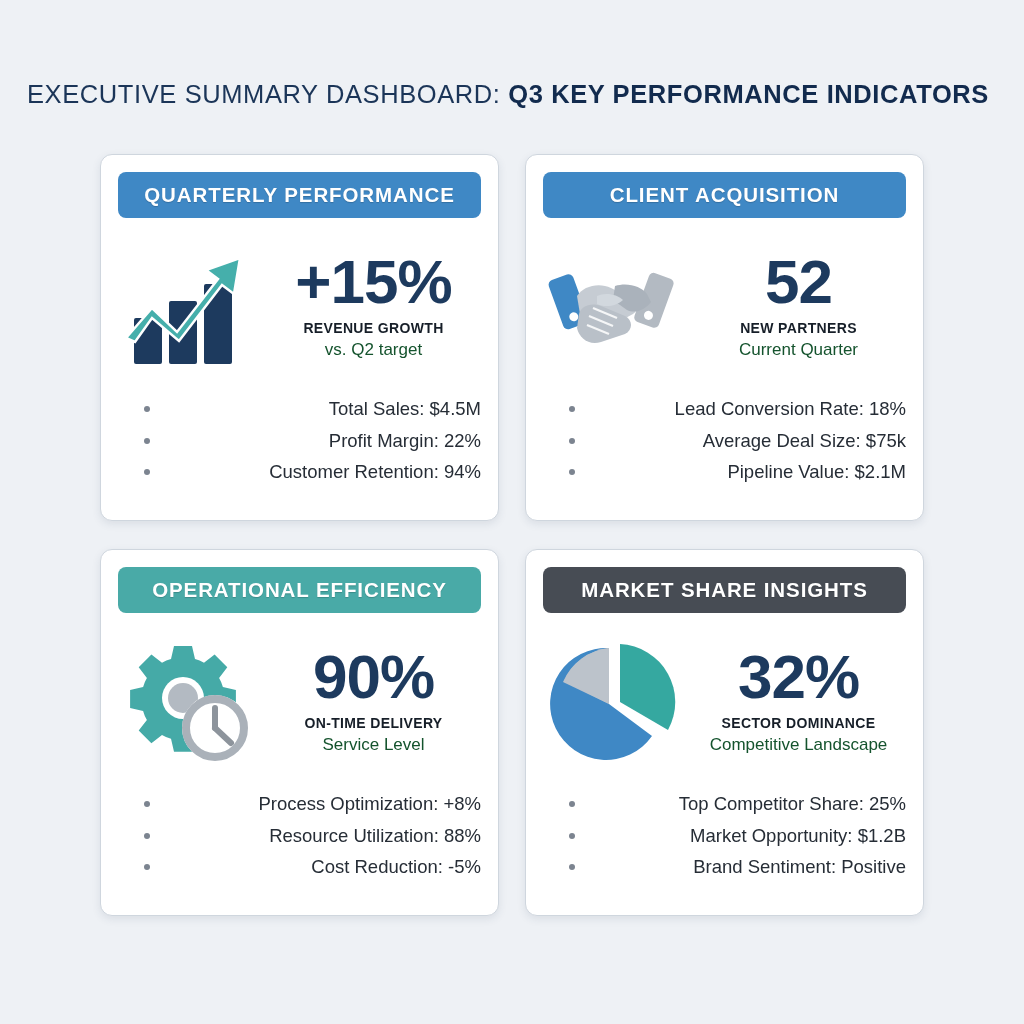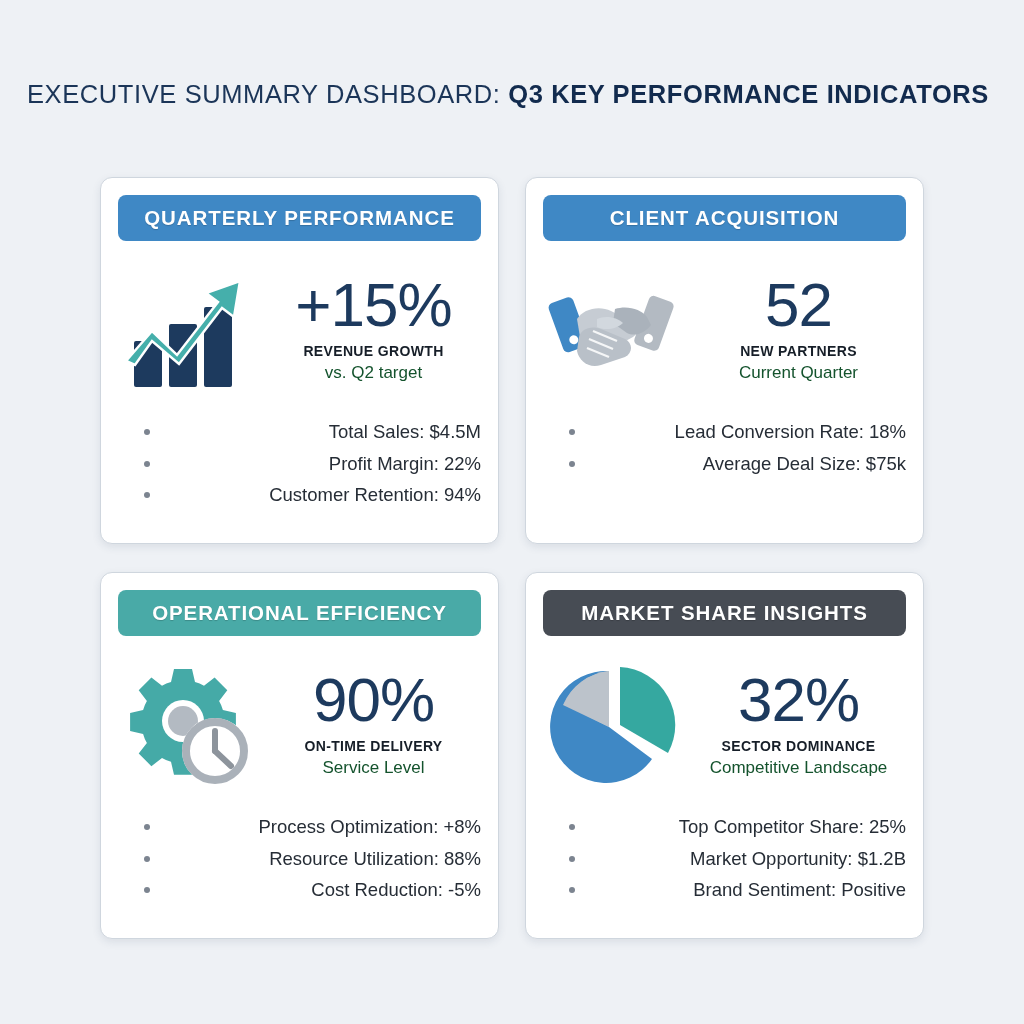--- a/index.html
+++ b/index.html
@@ -30,21 +30,21 @@
     color: #1b3558;
     white-space: nowrap;
   }
   .page-title .light { font-weight: 400; }
   .page-title .bold  { font-weight: 700; color: #122b4e; }
 
   
   .grid {
     position: absolute;
     left: 100px;
-    top: 177px;
+    top: 154px;
     width: 824px;
     display: grid;
     grid-template-columns: 399px 399px;
     grid-template-rows: 367px 367px;
     column-gap: 26px;
     row-gap: 28px;
   }
 
   .card {
     background: #ffffff;
@@ -94,21 +94,21 @@
   }
   .hero-icon svg { display: block; }
 
   .hero-text {
     flex: 1 1 auto;
     text-align: center;
     padding-bottom: 4px;
   }
   .big-number {
     font-size: 62px;
-    font-weight: 400;
+    font-weight: 700;
     line-height: 0.98;
     color: #1d3a5e;
     letter-spacing: -1px;
   }
   .metric-label {
     font-size: 14px;
     font-weight: 700;
     letter-spacing: 0.35px;
     color: #161e28;
     margin-top: 7px;
@@ -222,20 +222,21 @@
       <div class="hero-text">
         <div class="big-number">52</div>
         <div class="metric-label">NEW PARTNERS</div>
         <div class="metric-sub">Current Quarter</div>
       </div>
     </div>
 
     <ul class="bullets">
       <li>Lead Conversion Rate: 18%</li>
       <li>Average Deal Size: $75k</li>
+      <li>Pipeline Value: $2.1M</li>
     </ul>
   </section>
 
   <section class="card">
     <div class="card-header hdr-teal">OPERATIONAL EFFICIENCY</div>
 
     <div class="hero">
       <div class="hero-icon">
         <svg width="134" height="126" viewBox="0 0 134 126" aria-hidden="true">
 

